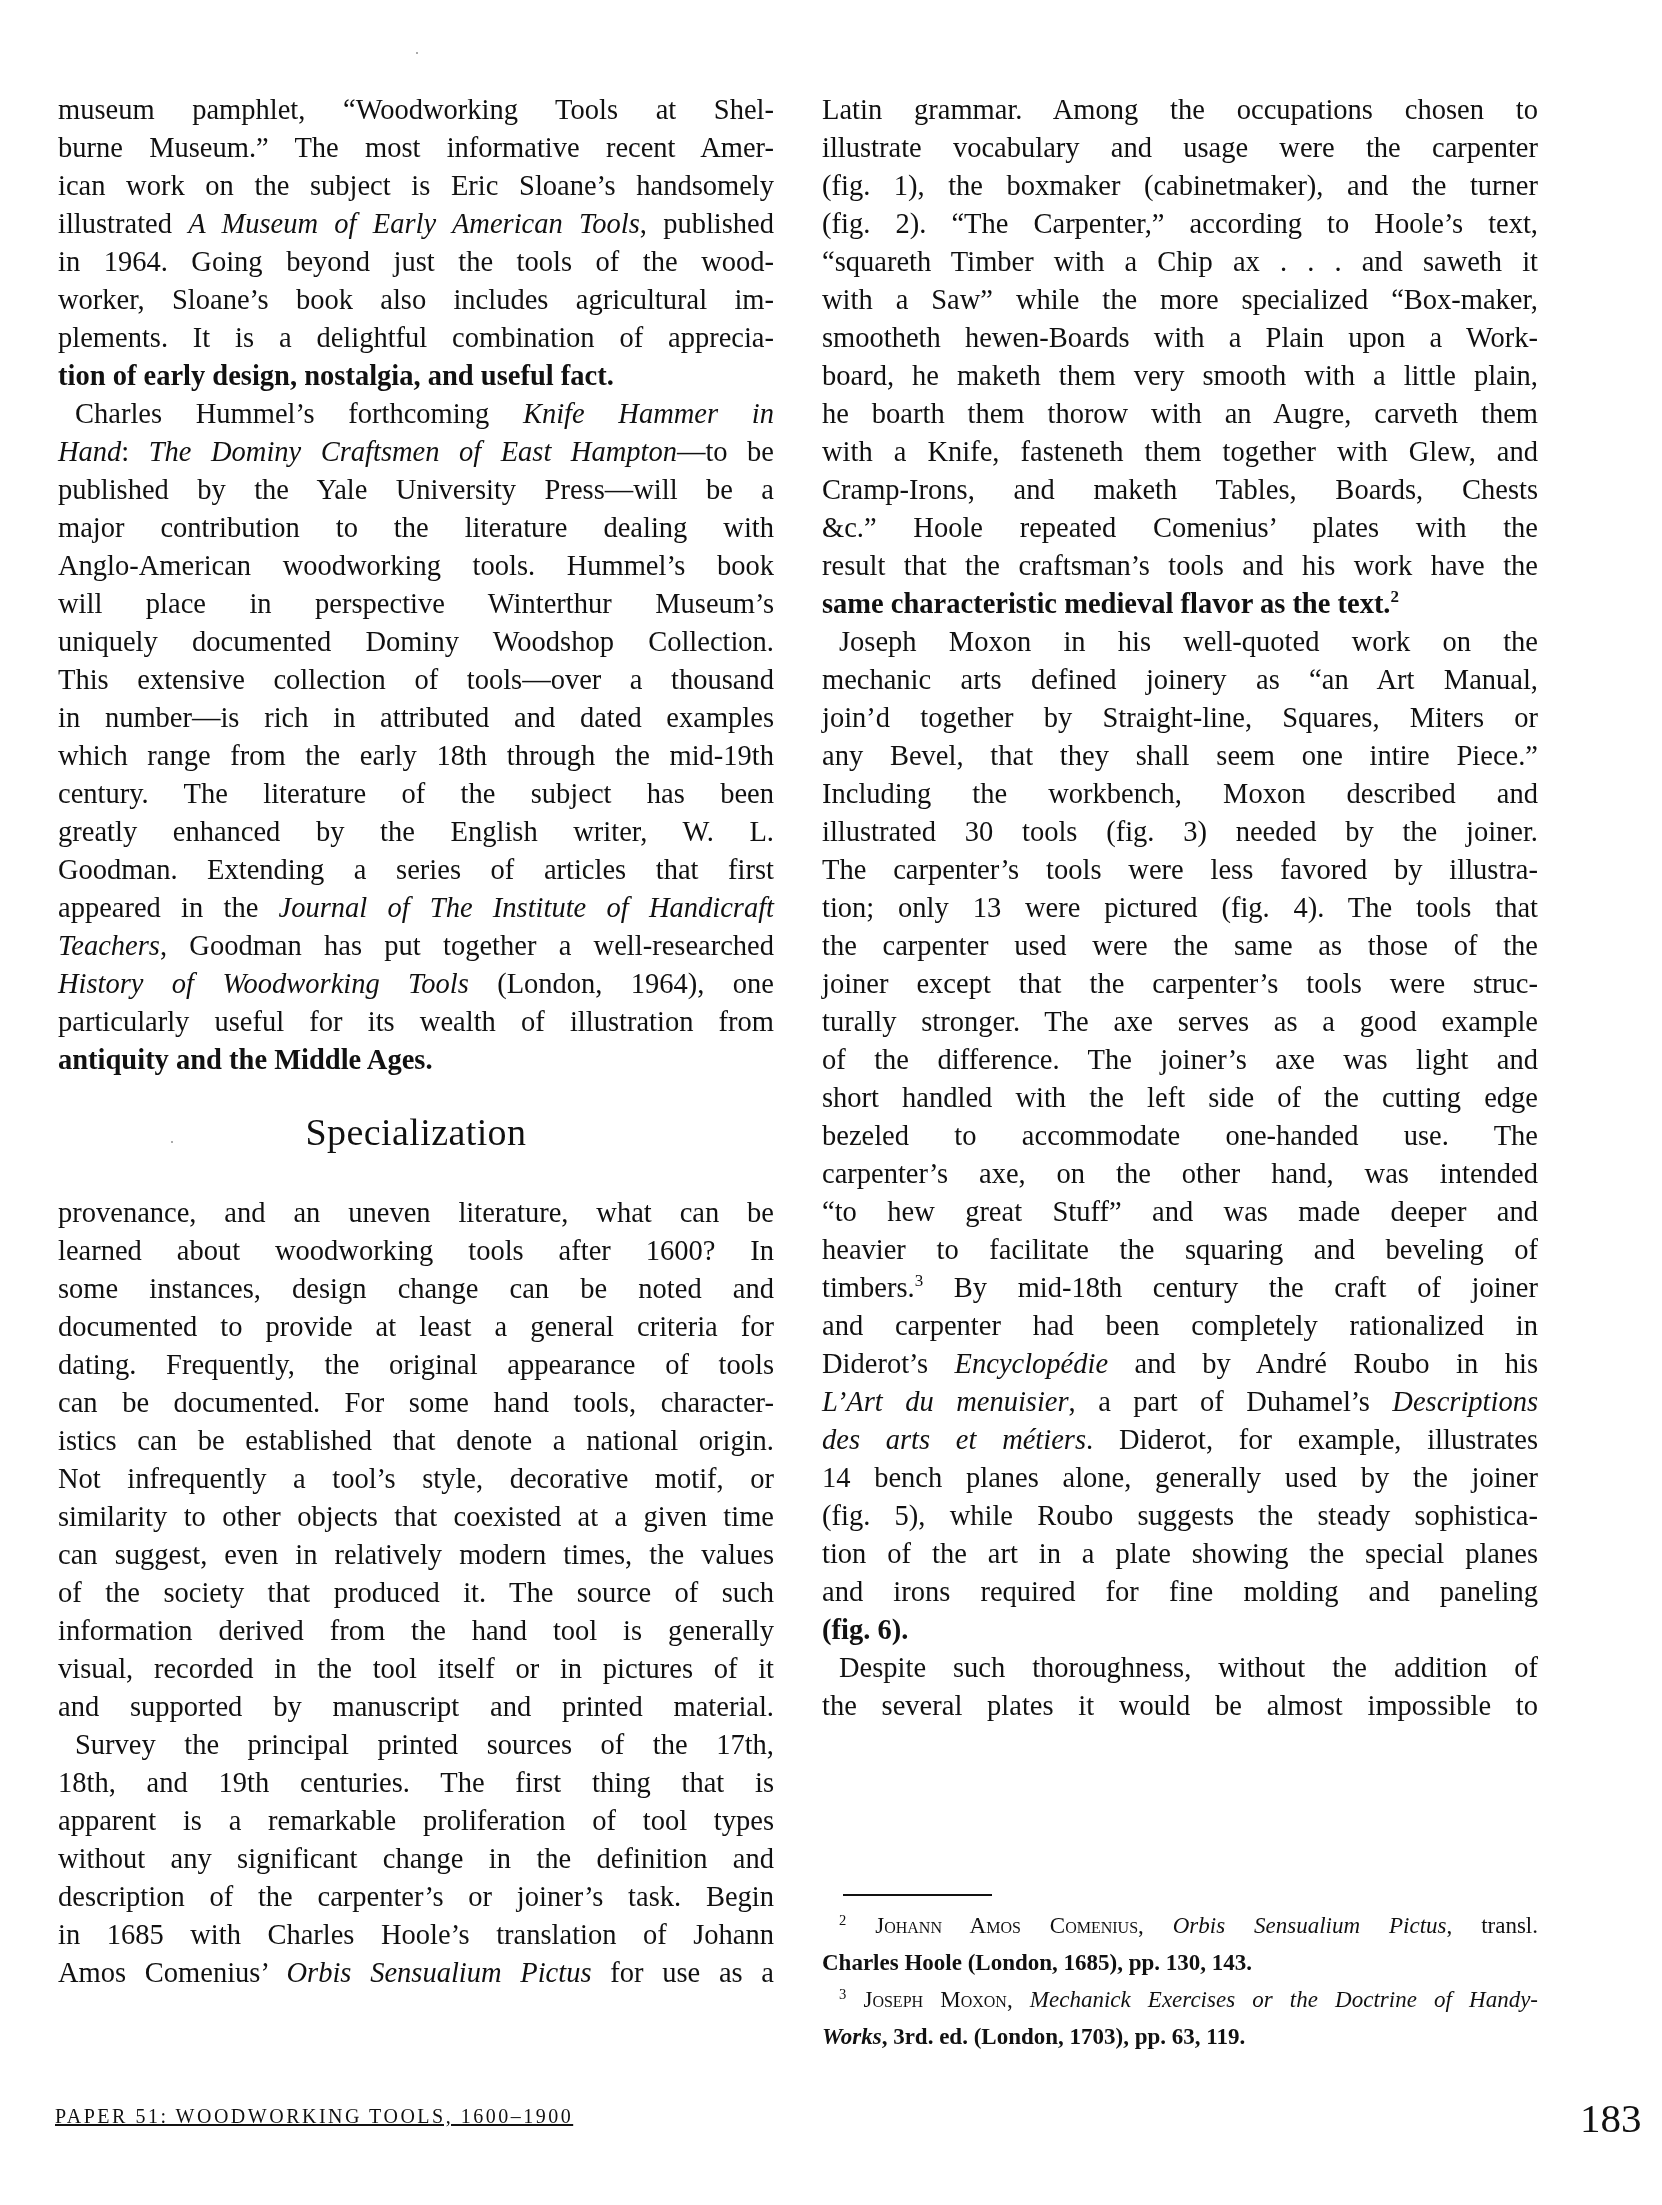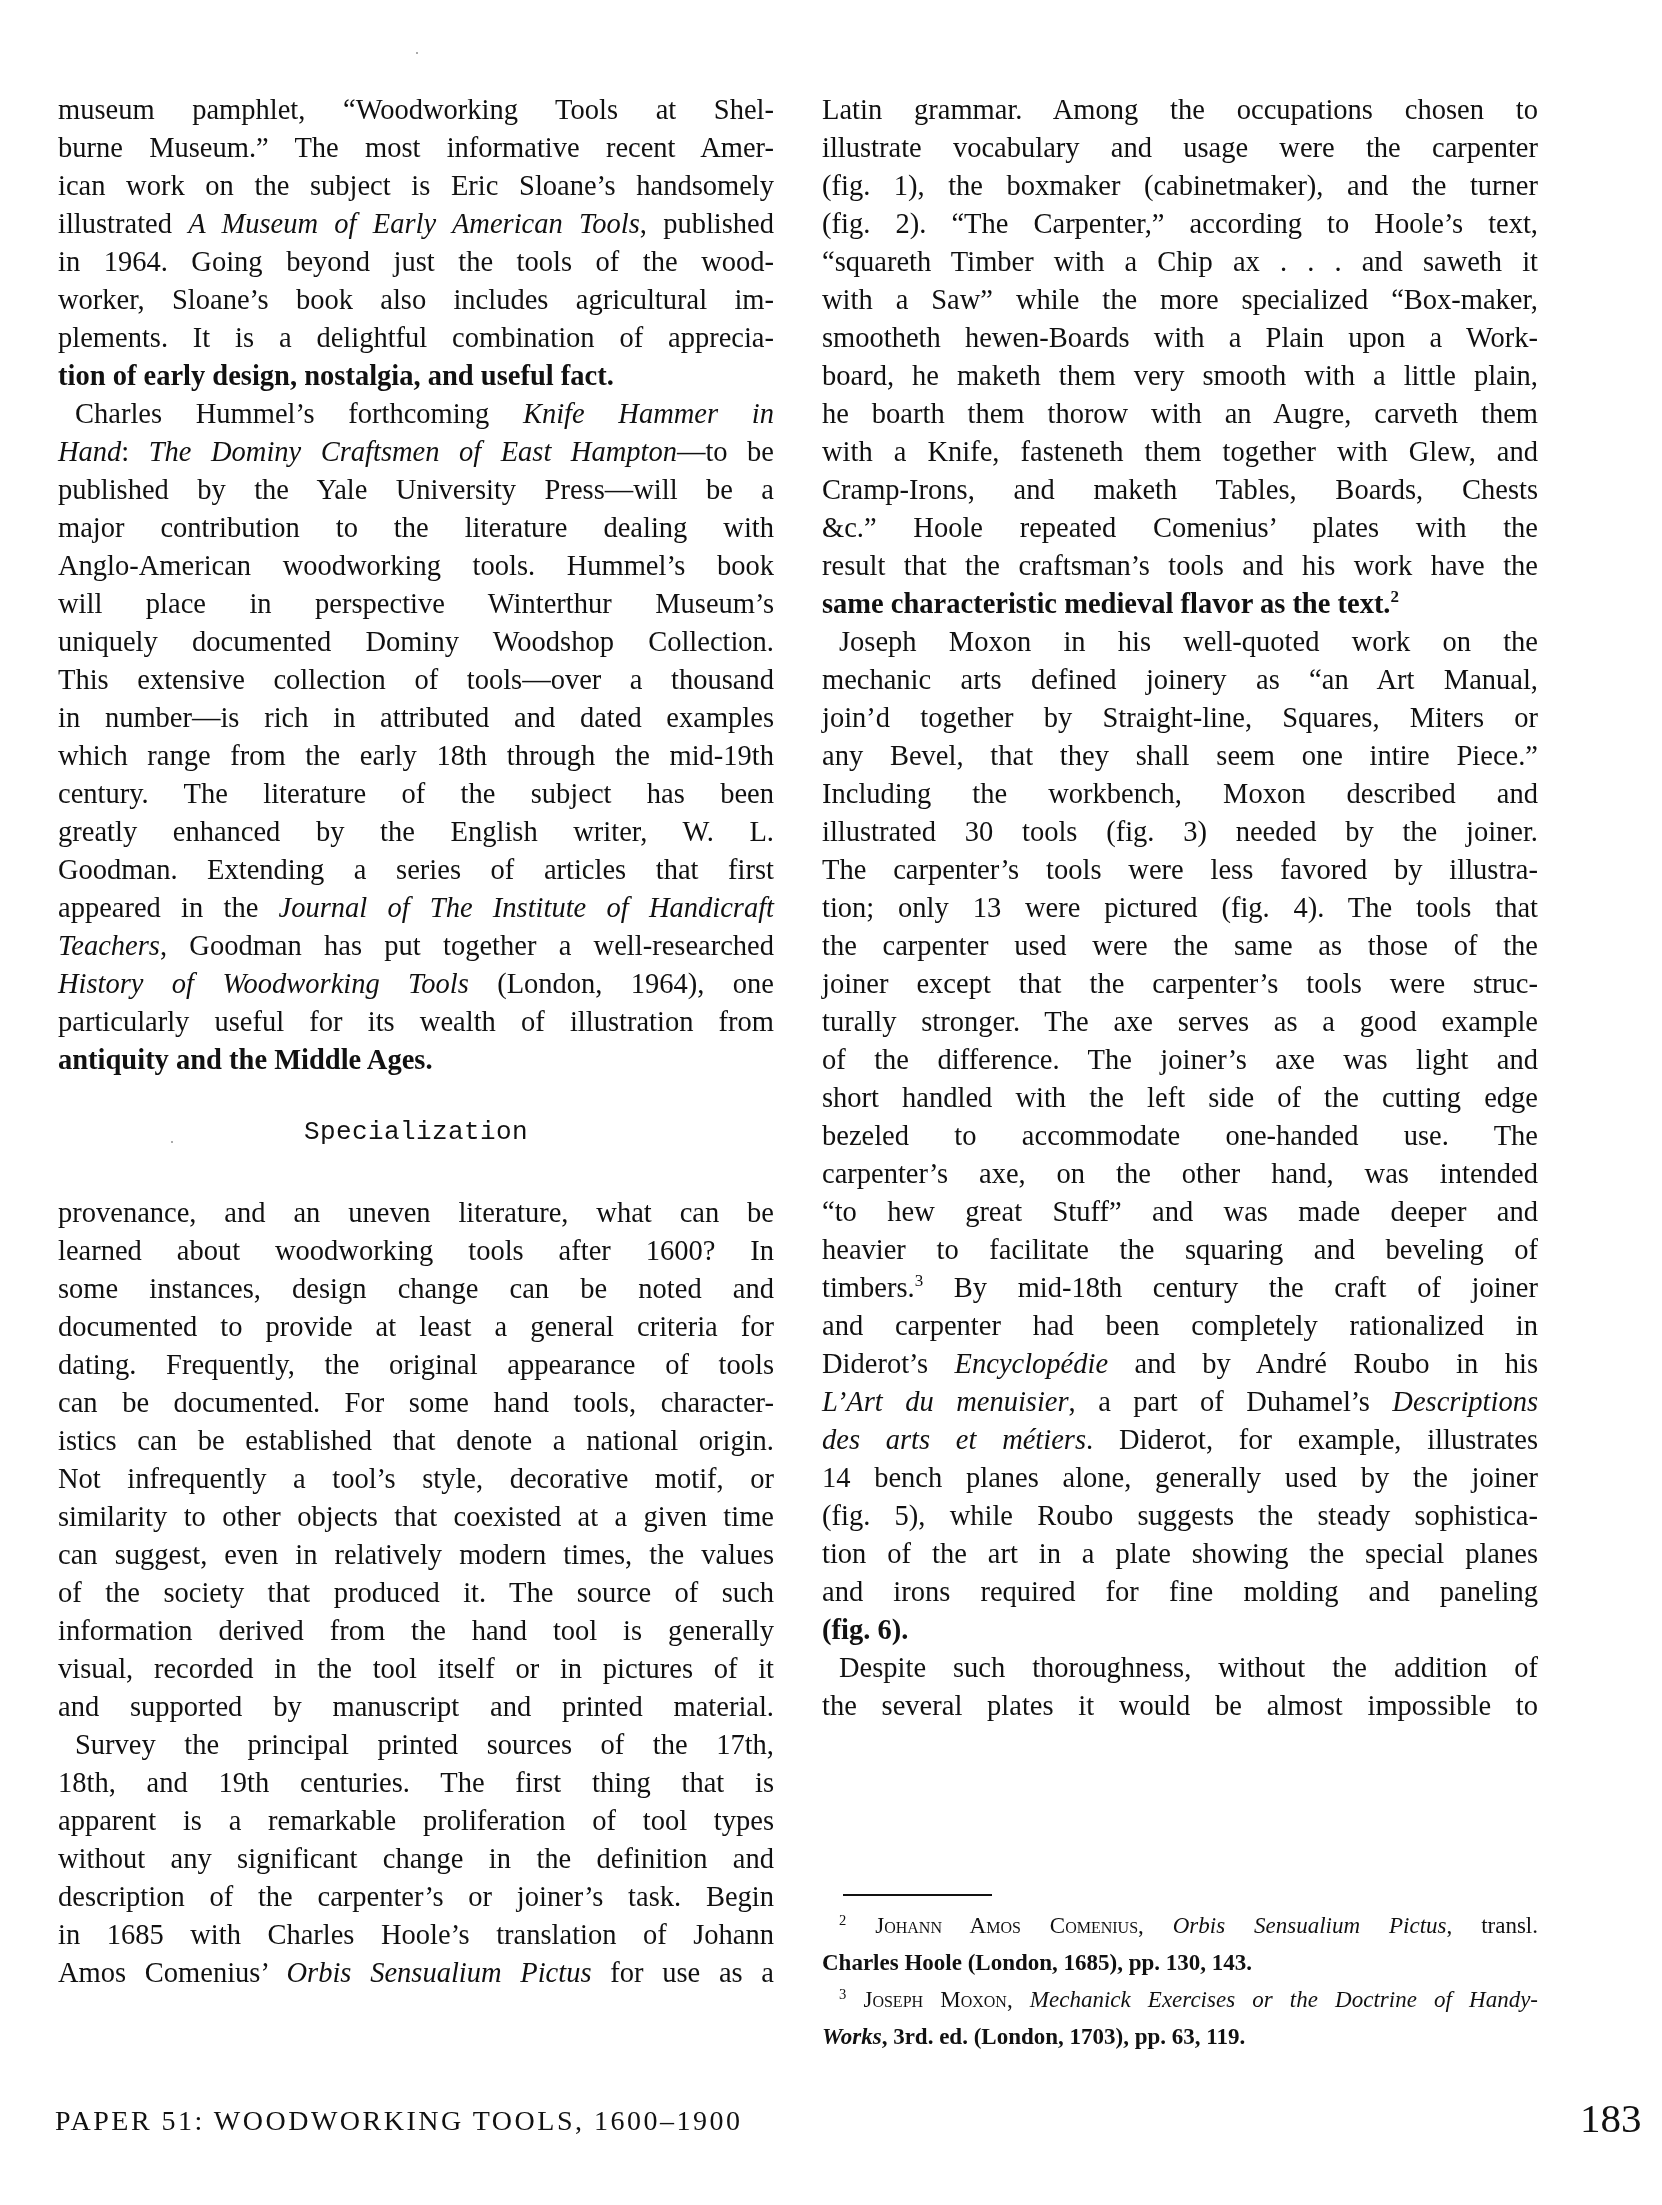--- a/index.html
+++ b/index.html
@@ -24,38 +24,37 @@
     height: 38px;
     overflow: visible;
   }
   .line.last { text-align-last: left; font-weight: bold; }
   .line.indent { padding-left: 17px; }
   .line .i { font-style: italic; }
   .line .sc { font-variant: small-caps; }
   sup { font-size: 17px; line-height: 0; vertical-align: 10.8px; }
   .heading {
     display: block; text-align: center;
-    font-size: 26px; line-height: 54px; height: 115px;
+    font-size: 38px; line-height: 54px; height: 115px;
     padding-top: 26px; box-sizing: border-box;
     letter-spacing: 0.4px;
-    font-family: Liberation Mono, monospace;
   }
   #footnote-rule {
     position: absolute; left: 843px; top: 1894px;
     width: 149px; height: 2.3px; background: #111;
   }
   #footnotes {
     position: absolute; left: 822px; top: 1907px; width: 716px;
     font-size: 23px; line-height: 37px;
   }
   #footnotes .line { height: 37px; }
   #footnotes sup { font-size: 14.6px; vertical-align: 8.5px; }
   #running-foot {
     position: absolute; left: 55px; top: 2105px;
-    font-size: 28px; letter-spacing: 2.5px; white-space: nowrap;
+    font-size: 20px; letter-spacing: 2.5px; white-space: nowrap; text-decoration: underline;
   }
   #page-number {
     position: absolute; left: 1580px; top: 2094px;
     font-size: 41px;
   }
   .speck { position:absolute; width:1.5px; height:1.5px; background:#999; border-radius:0.8px; }
 </style>
 </head>
 <body>
 

